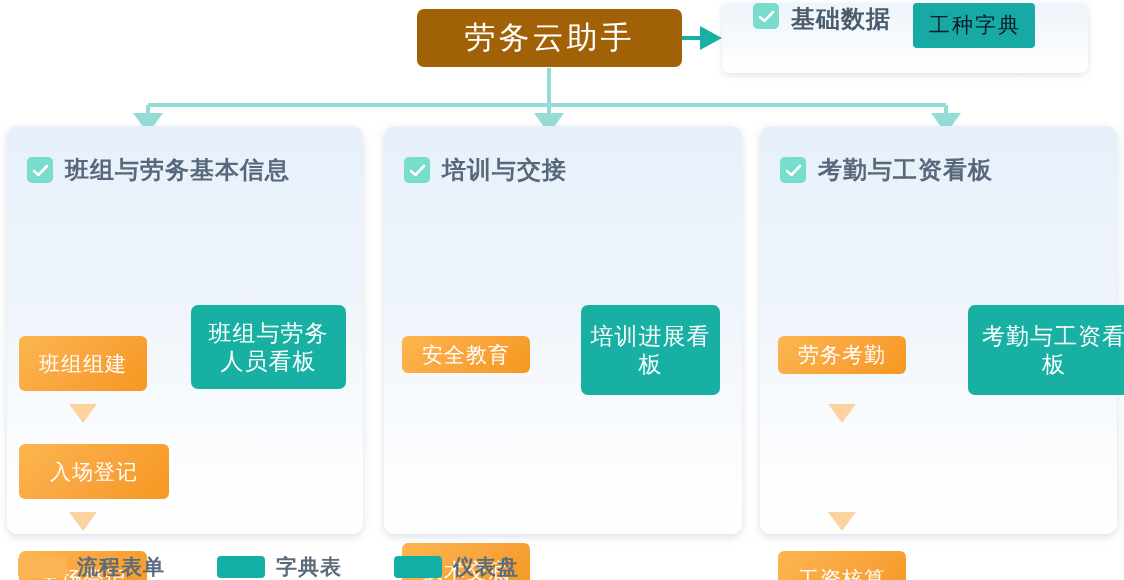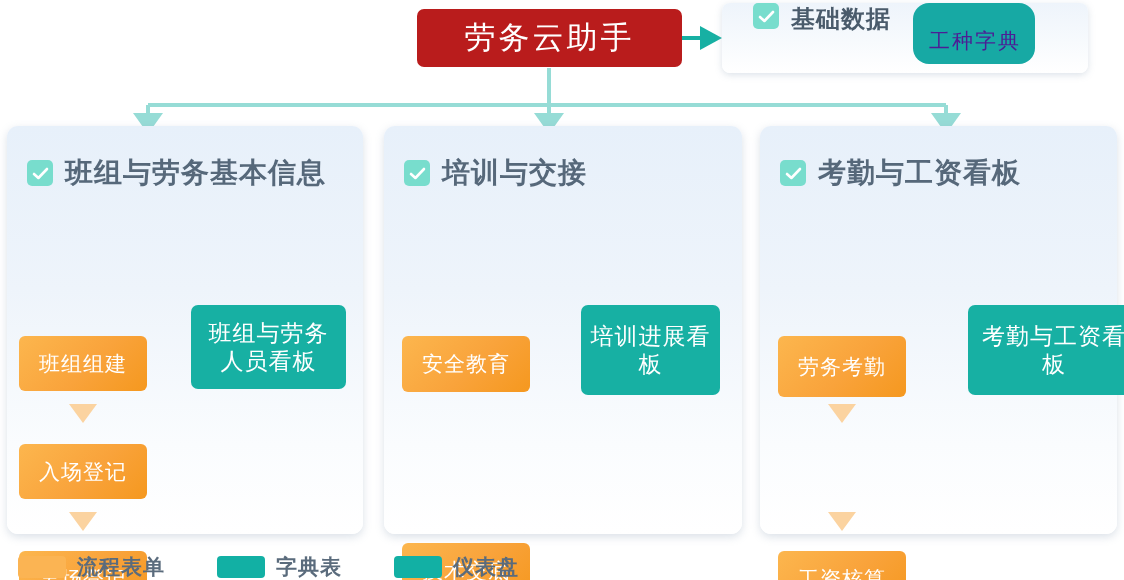--- a/index.html
+++ b/index.html
@@ -19,21 +19,21 @@
   }
 
   
   .title-pill {
     position: absolute;
     left: 417px;
     top: 9px;
     width: 265px;
     height: 58px;
     border-radius: 7px;
-    background: #b91c1c;
+    background: #a16207;
     display: flex;
     align-items: center;
     justify-content: center;
     color: #ffffff;
     font-size: 31px;
     letter-spacing: 3px;
     font-weight: 400;
   }
 
   
@@ -54,26 +54,26 @@
   .topright-label {
     font-size: 24px;
     color: #4a5b6b;
     font-weight: 700;
     letter-spacing: 1px;
     margin-left: 12px;
   }
   .dict-btn {
     margin-left: 22px;
     background: #17a9a4;
-    color: #4c1d95;
+    color: #0f172a;
     border: none;
-    border-radius: 16px;
+    border-radius: 4px;
     font-size: 21px;
     letter-spacing: 2px;
-    padding: 24px 14px 9px 16px;
+    padding: 8px 14px 9px 16px;
     font-family: inherit;
     cursor: pointer;
   }
 
   
   .cbox {
     width: 26px;
     height: 26px;
     border-radius: 5px;
     background: #78ddcd;
@@ -109,21 +109,21 @@
   #panel-3 { left: 760px; width: 357px; }
 
   .panel-head {
     position: absolute;
     left: 20px;
     top: 28px;
     display: flex;
     align-items: center;
   }
   .panel-head .title {
-    font-size: 28px;
+    font-size: 24px;
     color: #56687a;
     font-weight: 700;
     letter-spacing: 1px;
     margin-left: 12px;
   }
 
   
   .fbox {
     position: absolute;
     border-radius: 6px;
@@ -256,54 +256,54 @@
       <span class="cbox">
         <svg width="17" height="13" viewBox="0 0 17 13">
           <polyline points="2,7 6.4,11 15,2" fill="none" stroke="#ffffff" stroke-width="2.6" stroke-linecap="round" stroke-linejoin="round"></polyline>
         </svg>
       </span>
       <span class="title">班组与劳务基本信息</span>
     </div>
 
     <div class="fbox" style="left:12px; top:210px; width:128px; height:55px;">班组组建</div>
     <div class="tri" style="left:62px; top:278px;"></div>
-    <div class="fbox" style="left:12px; top:318px; width:128px; height:55px;">入场登记</div>
+    <div class="fbox" style="left:12px; top:318px; width:150px; height:55px;">入场登记</div>
     <div class="tri" style="left:62px; top:386px;"></div>
     <div class="fbox" style="left:12px; top:425px; width:128px; height:55px;">离场登记</div>
 
     <div class="dbox" style="left:184px; top:179px; width:155px; height:84px;">班组与劳务人员看板</div>
   </div>
 
   <div class="panel" id="panel-2">
     <div class="panel-head">
       <span class="cbox">
         <svg width="17" height="13" viewBox="0 0 17 13">
           <polyline points="2,7 6.4,11 15,2" fill="none" stroke="#ffffff" stroke-width="2.6" stroke-linecap="round" stroke-linejoin="round"></polyline>
         </svg>
       </span>
       <span class="title">培训与交接</span>
     </div>
 
-    <div class="fbox" style="left:18px; top:210px; width:128px; height:56px;">安全教育</div>
+    <div class="fbox" style="left:18px; top:210px; width:128px; height:37px;">安全教育</div>
     <div class="fbox" style="left:18px; top:417px; width:128px; height:55px;">技术交底</div>
 
     <div class="dbox" style="left:197px; top:179px; width:139px; height:90px;text-align:center;">培训进展看板</div>
   </div>
 
   <div class="panel" id="panel-3">
     <div class="panel-head">
       <span class="cbox">
         <svg width="17" height="13" viewBox="0 0 17 13">
           <polyline points="2,7 6.4,11 15,2" fill="none" stroke="#ffffff" stroke-width="2.6" stroke-linecap="round" stroke-linejoin="round"></polyline>
         </svg>
       </span>
       <span class="title">考勤与工资看板</span>
     </div>
 
-    <div class="fbox" style="left:18px; top:210px; width:128px; height:61px;">劳务考勤</div>
+    <div class="fbox" style="left:18px; top:210px; width:128px; height:38px;">劳务考勤</div>
     <div class="tri" style="left:68px; top:278px;"></div>
     <div class="tri" style="left:68px; top:386px;"></div>
     <div class="fbox" style="left:18px; top:425px; width:128px; height:55px;">工资核算</div>
 
     <div class="dbox" style="left:208px; top:179px; width:172px; height:90px;">考勤与工资看板</div>
   </div>
 
   <div class="legend">
     <div class="legend-item">
       <span class="swatch" style="background:#fbb453"></span>

